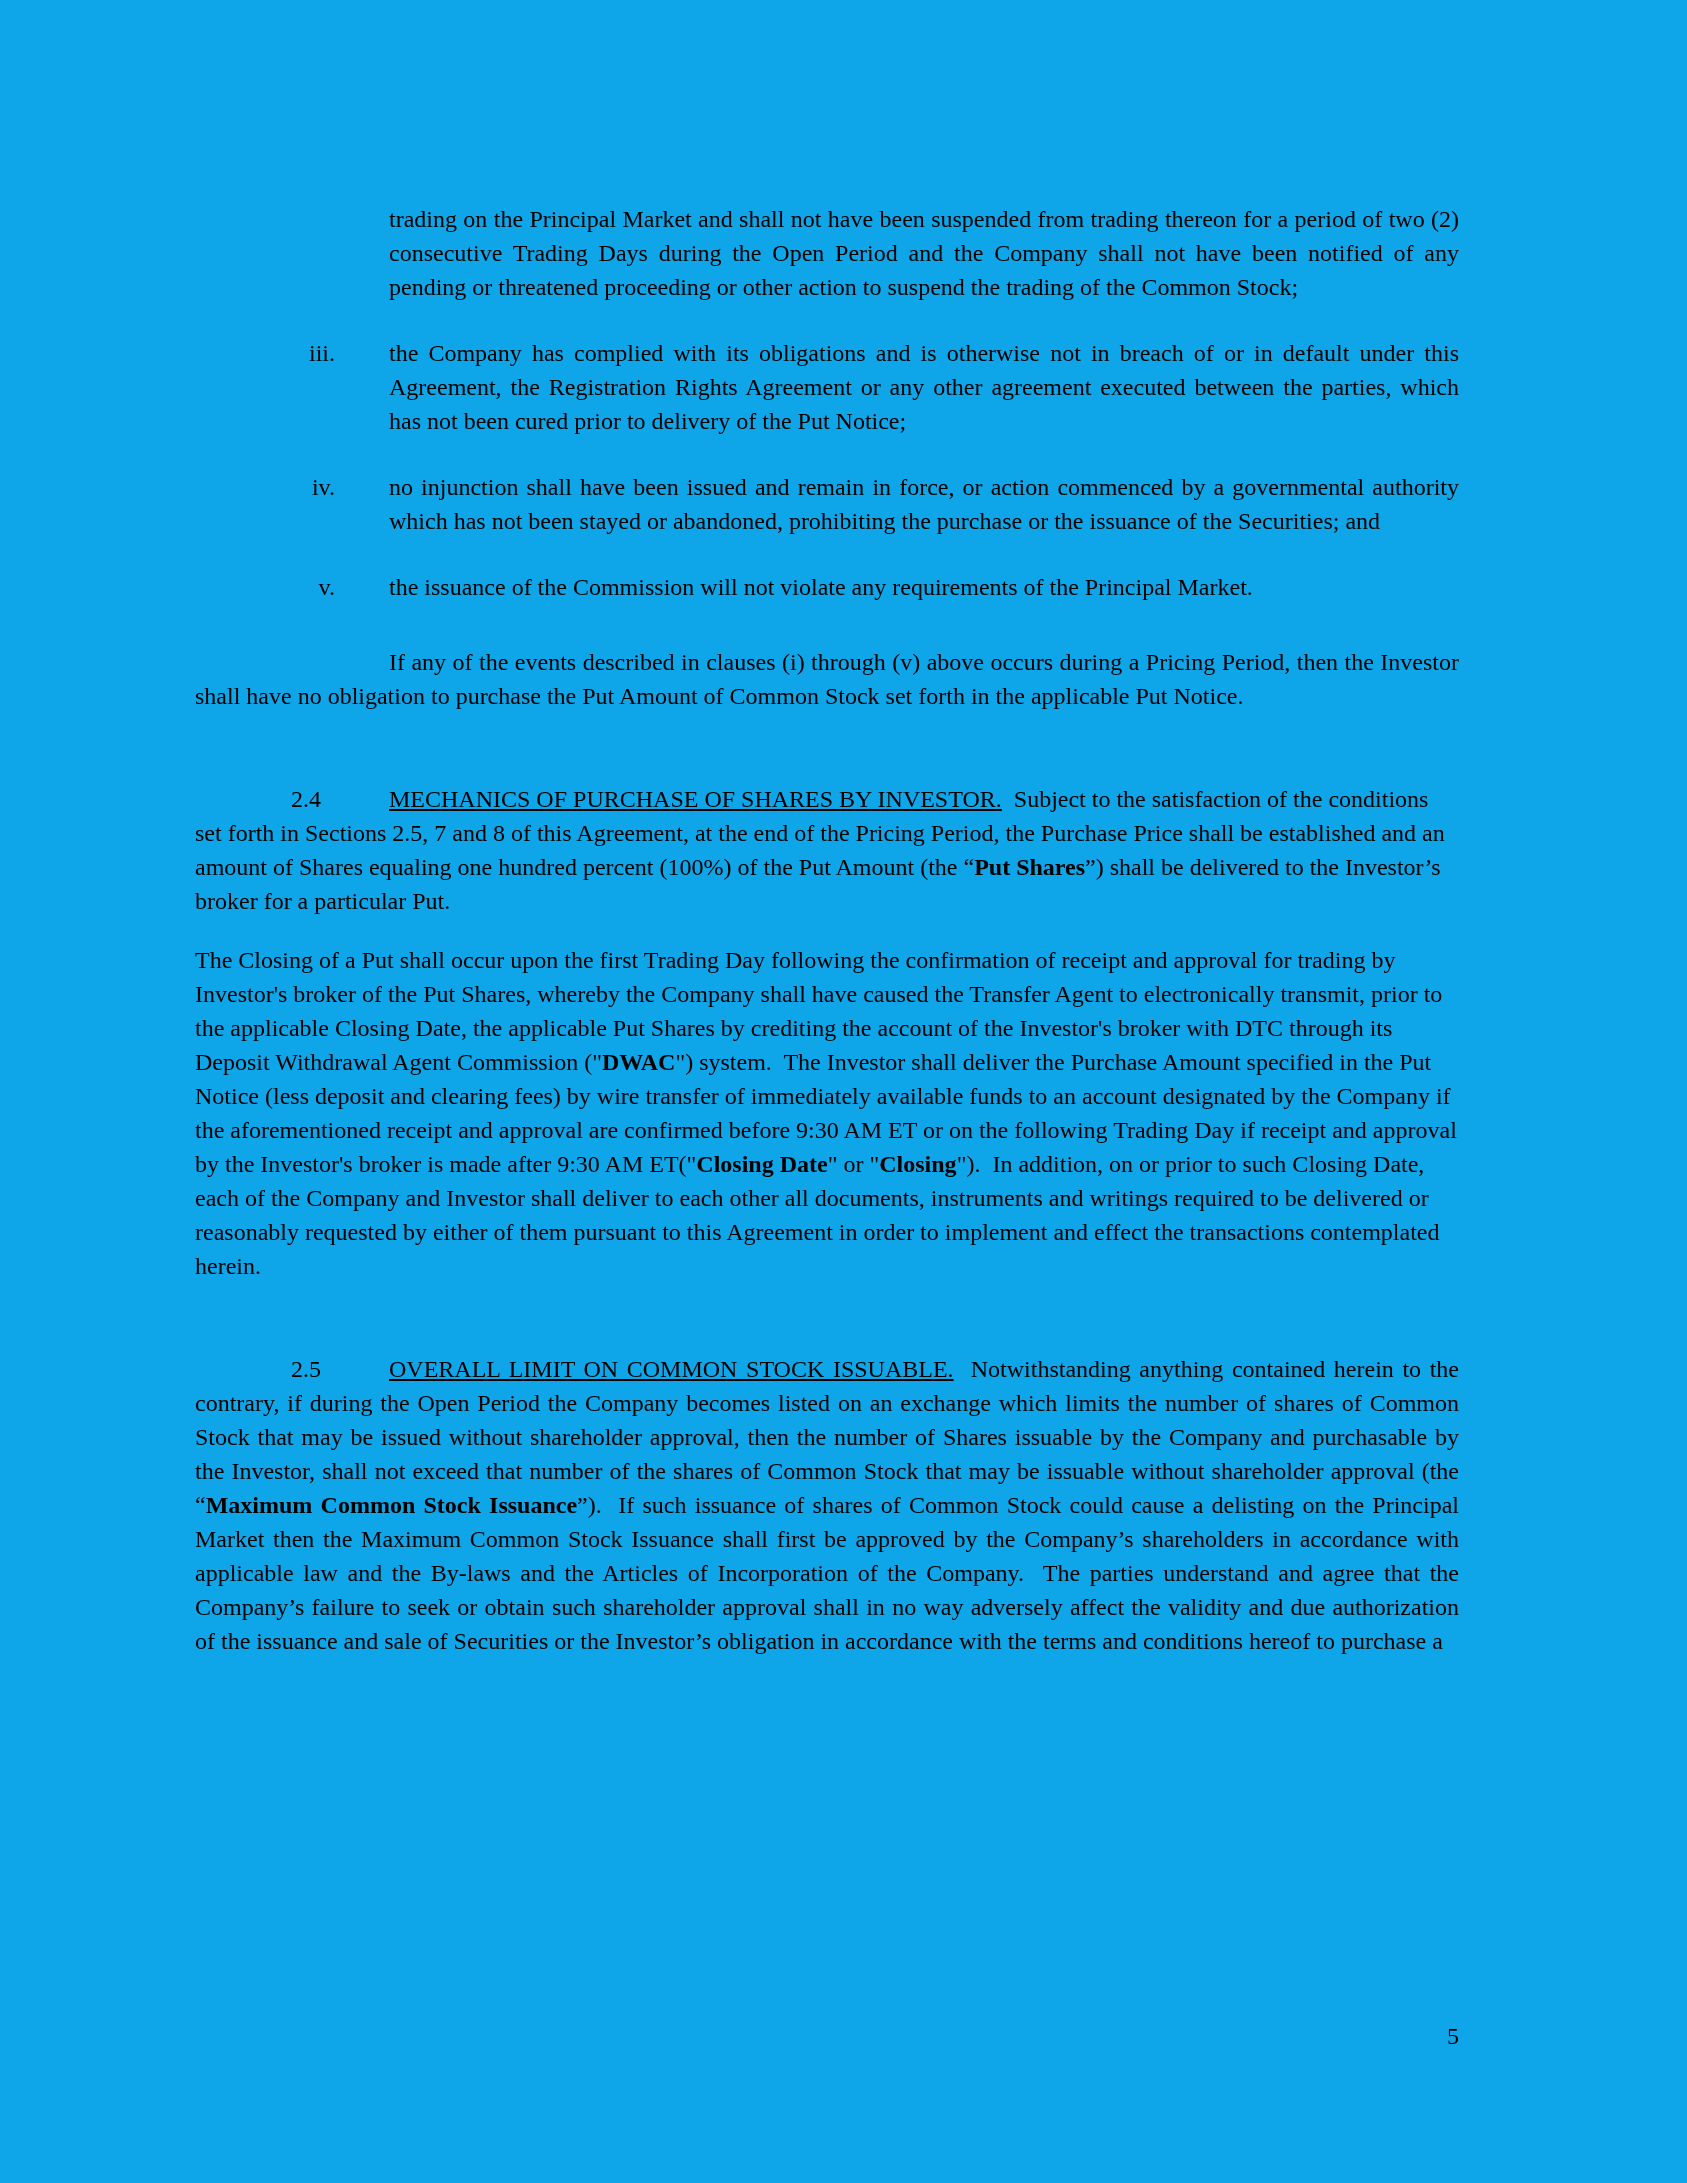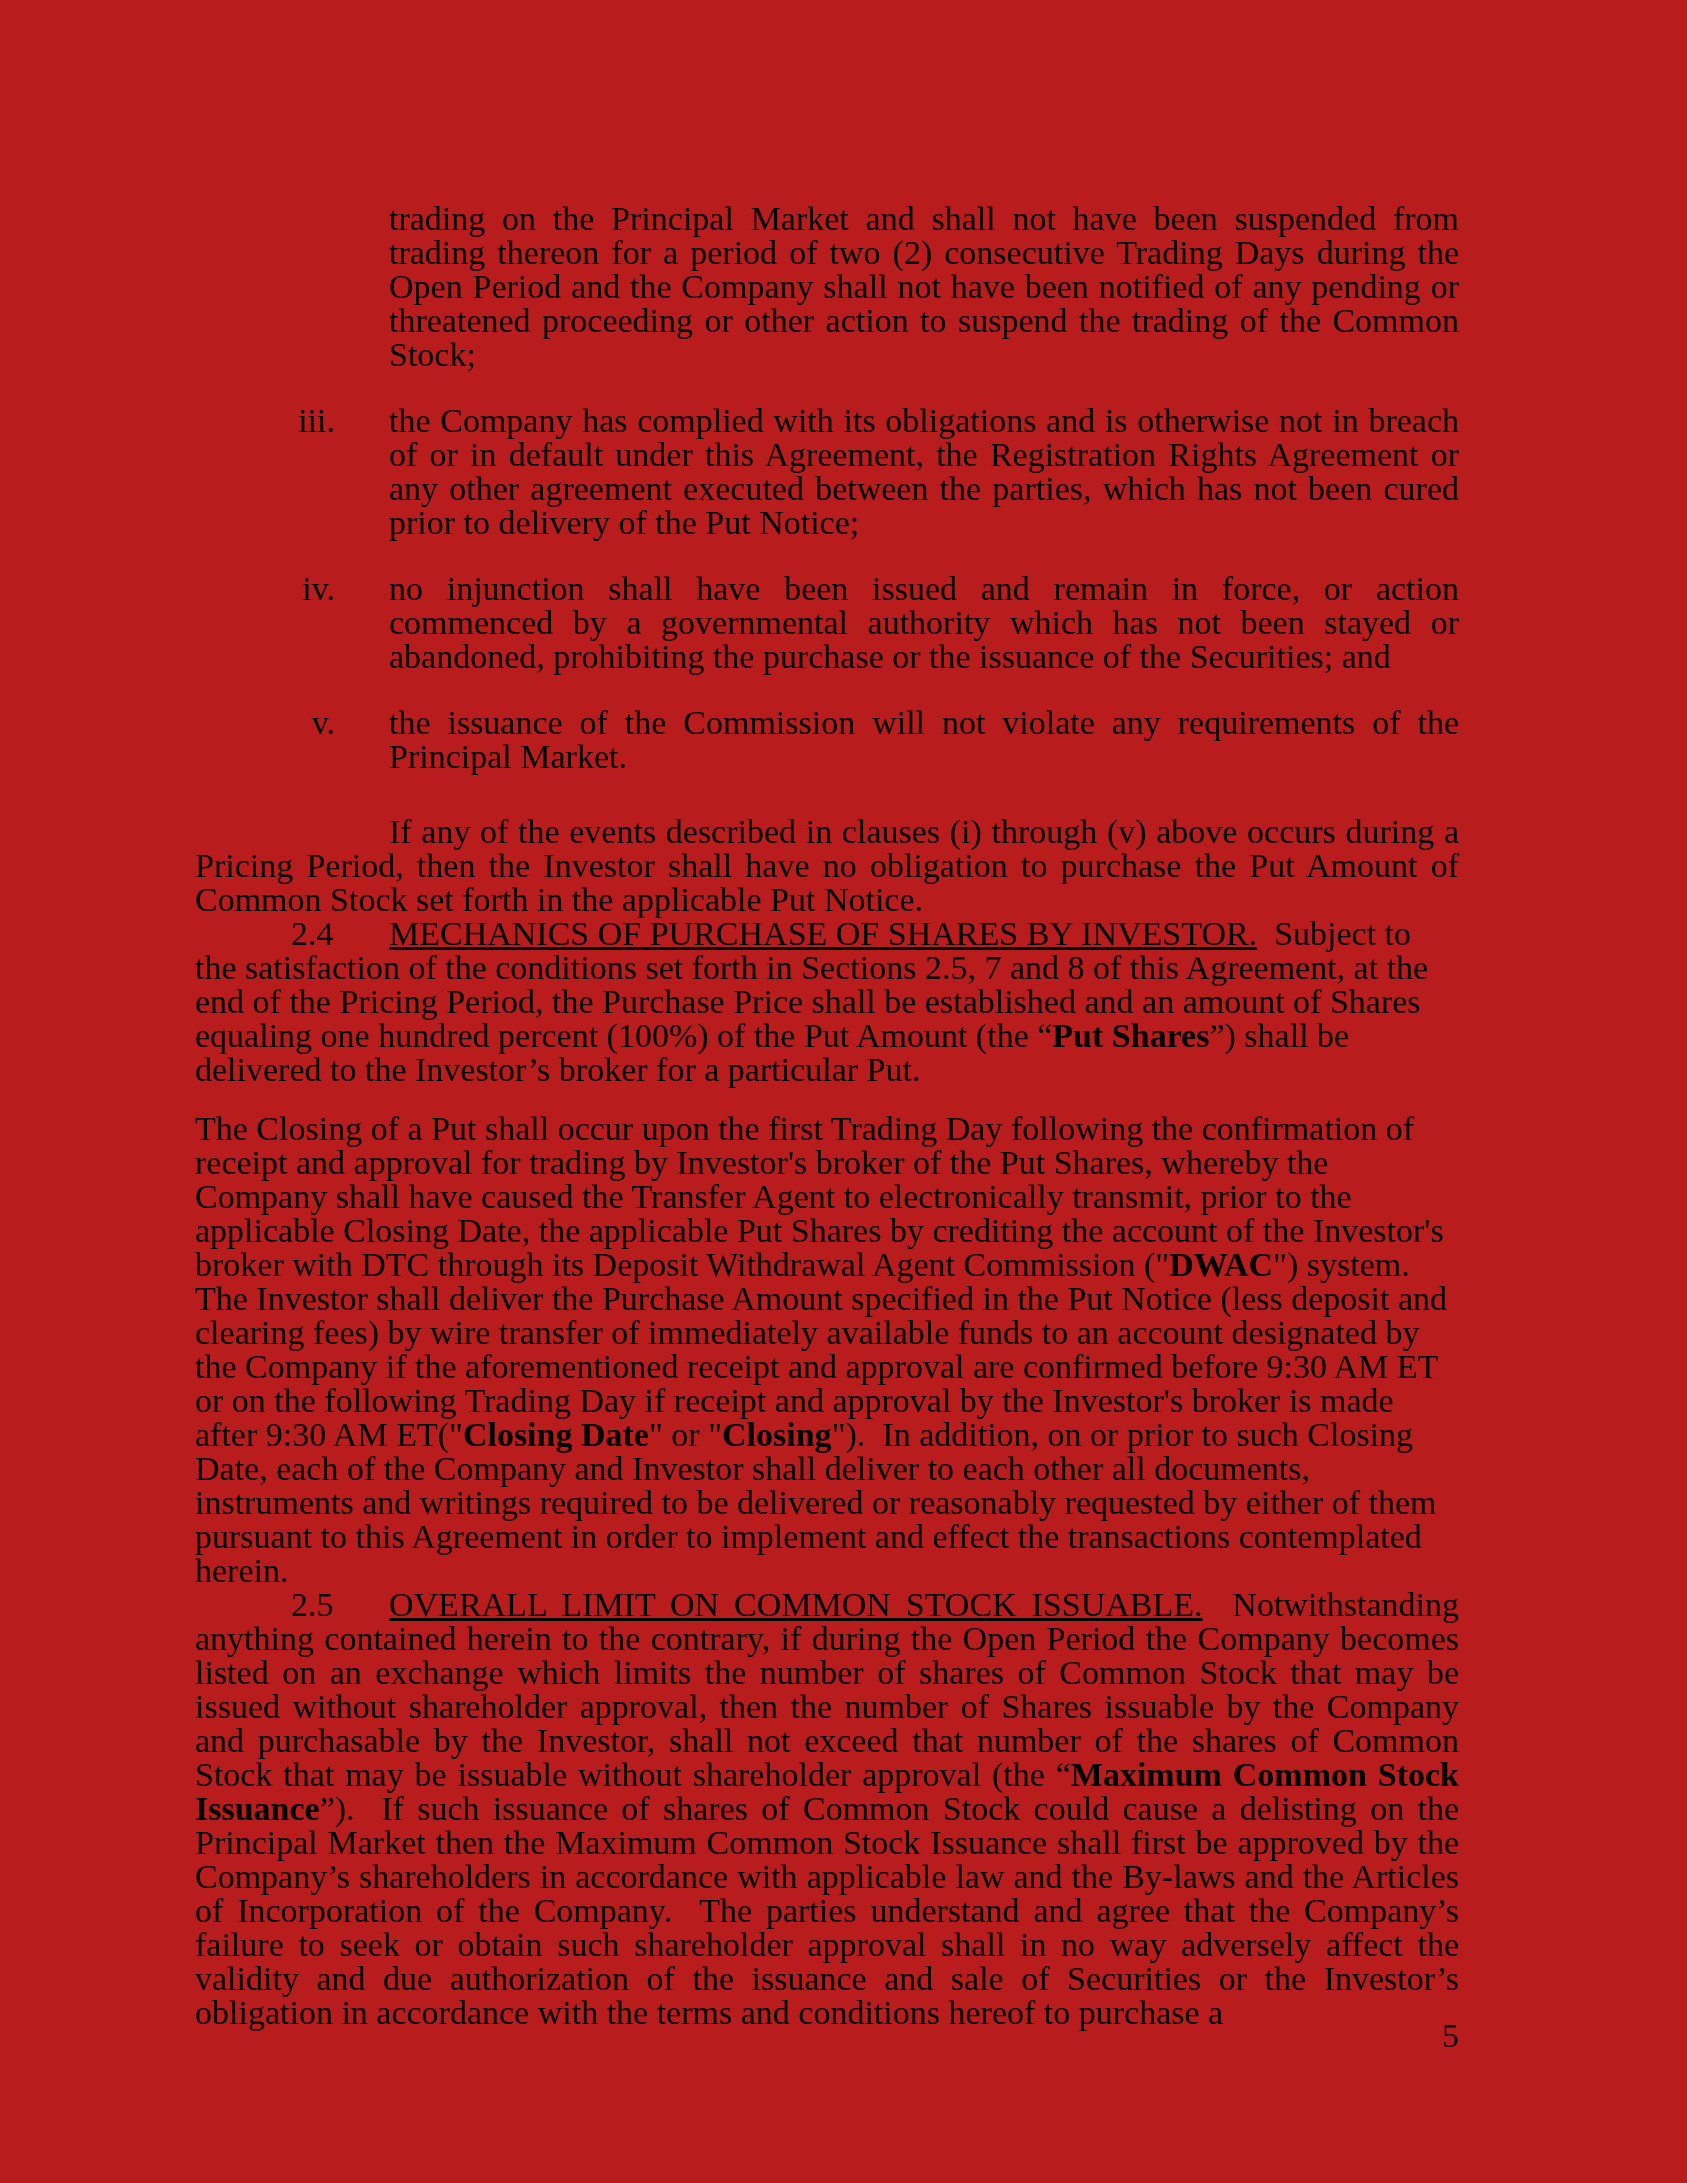--- a/index.html
+++ b/index.html
@@ -4,23 +4,23 @@
 <style>
   html, body {
     margin: 0;
     padding: 0;
     background: #ffffff;
   }
   .page {
     position: relative;
     width: 1687px;
     height: 2183px;
-    background: #b91c1c;
+    background: #0ea5e9;
     font-family: "Liberation Serif", serif;
-    font-size: 34px;
+    font-size: 24px;
     line-height: 34px;
     color: #000000;
     overflow: hidden;
   }
   .content {
     position: absolute;
     left: 195px;
     top: 202px;
     width: 1264px;
   }
@@ -37,20 +37,21 @@
     right: 100%;
     margin-right: 54px;
     white-space: nowrap;
   }
   .gap-item { margin-top: 32px; }
   .events-para {
     margin-top: 41px;
     text-indent: 194px;
   }
   .section-para {
+    margin-top: 69px;
     text-indent: 96px;
   }
   .section-para.tight { }
   .sec-num {
     display: inline-block;
     width: 98px;
     text-indent: 0;
   }
   .underline { text-decoration: underline; }
   .closing-para { margin-top: 24.5px; }

